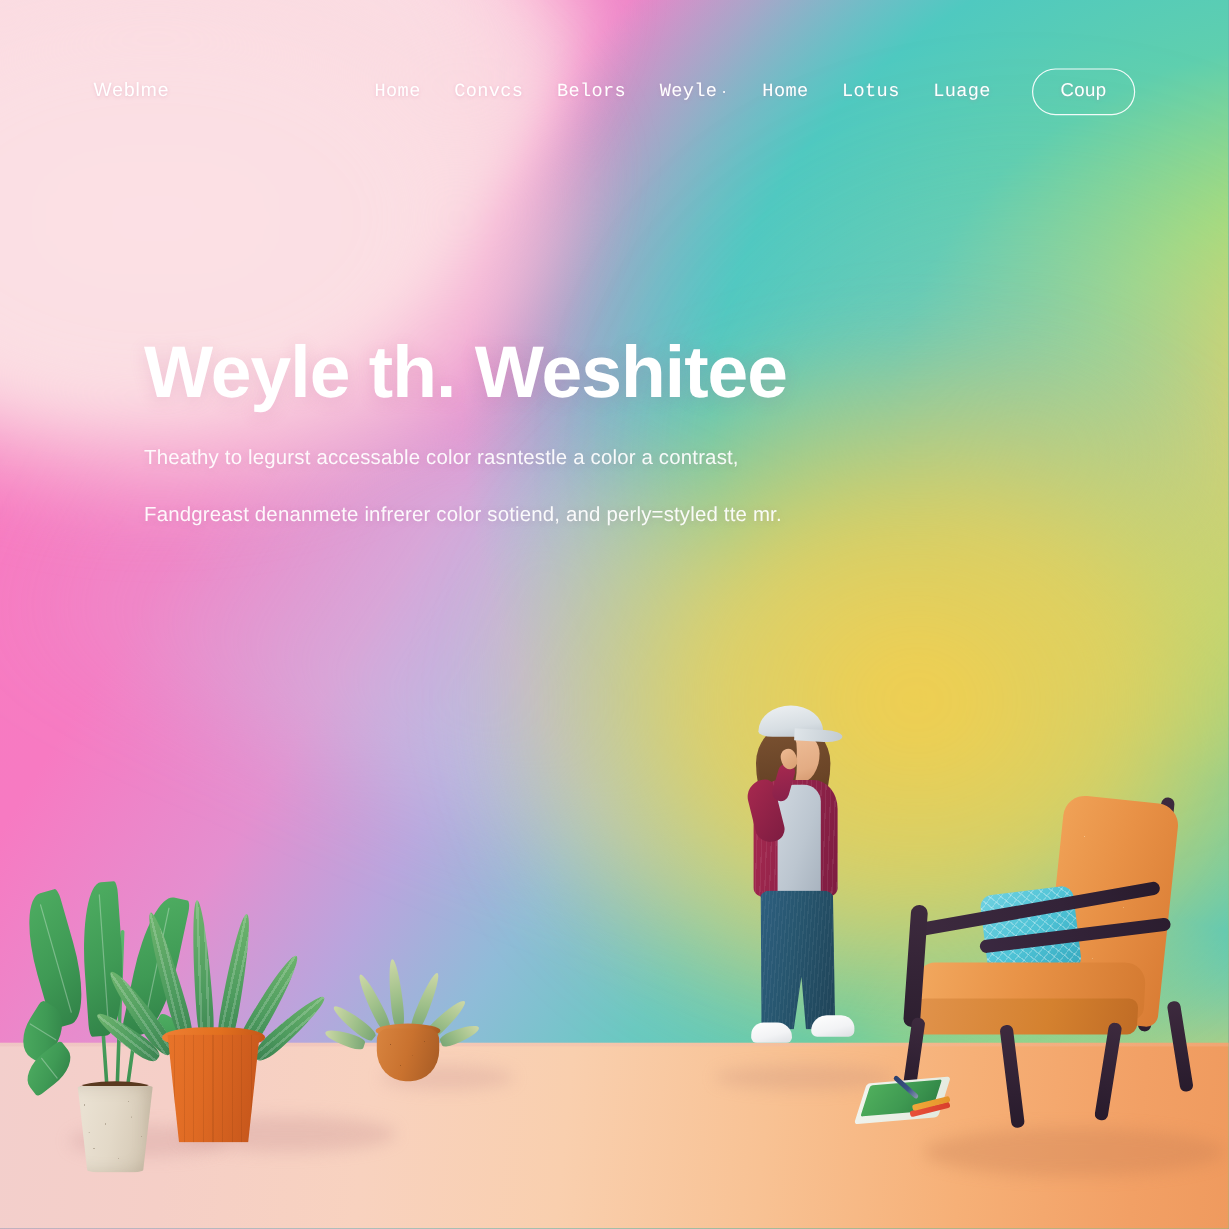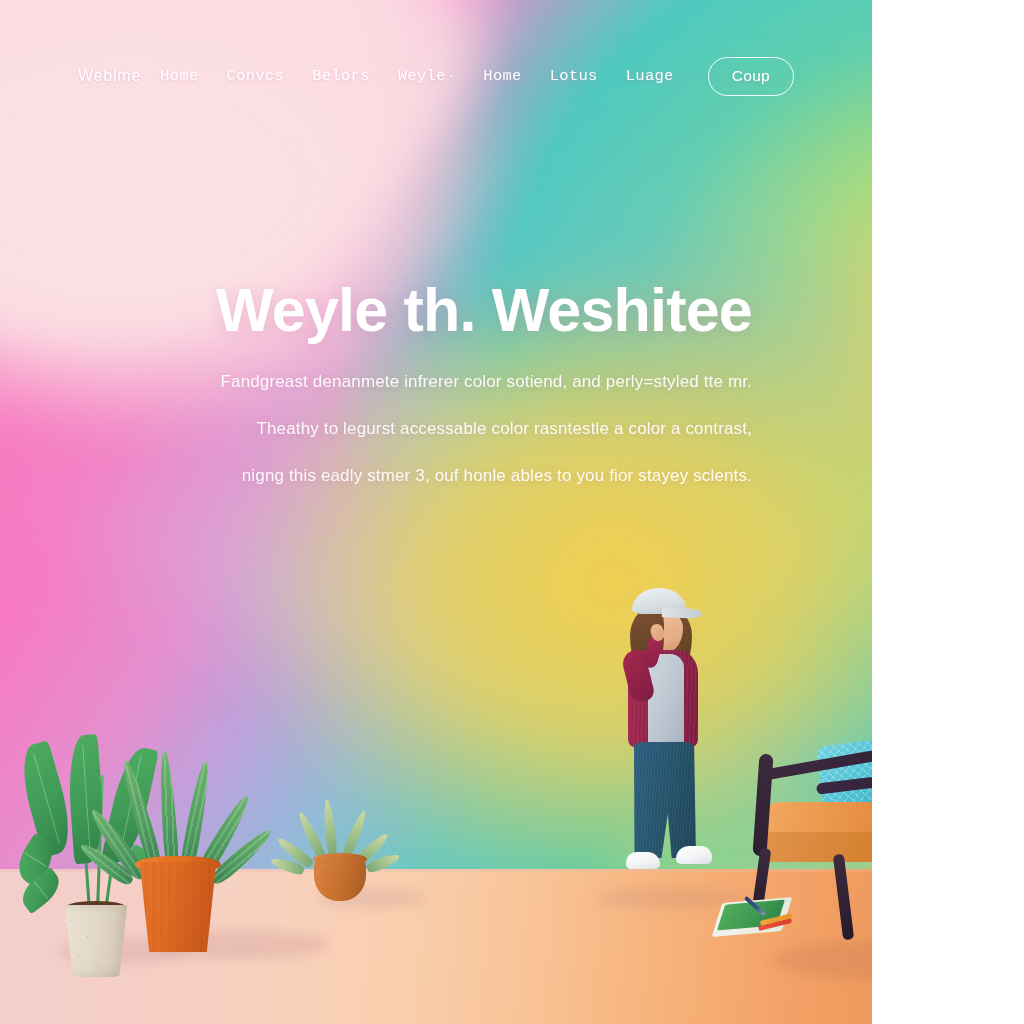--- a/index.html
+++ b/index.html
@@ -7,21 +7,21 @@
 
   html, body {
     width: 1024px;
     height: 1024px;
     overflow: hidden;
     font-family: "Liberation Sans", sans-serif;
   }
 
   .page {
     position: relative;
-    width: 872px;
+    width: 1024px;
     height: 1024px;
     overflow: hidden;
     background: #0f766e;
   }
 
   
   .bg-base {
     position: absolute;
     inset: 0;
     background:
@@ -173,21 +173,21 @@
     font-family: "Liberation Sans", sans-serif;
     text-shadow: 0 1px 3px rgba(210,110,160,0.25);
   }
 
   
   .hero {
     position: absolute;
     left: 0; right: 0;
     top: 278px;
     z-index: 25;
-    text-align: right;
+    text-align: left;
     padding: 0 120px;
   }
   .hero-title {
     font-size: 61px;
     line-height: 1.06;
     font-weight: 700;
     color: #ffffff;
     letter-spacing: -0.8px;
     text-shadow: 0 2px 14px rgba(190,90,150,0.20);
   }
@@ -618,23 +618,22 @@
       <a class="nav-link"><span>Home</span></a>
       <a class="nav-link"><span>Lotus</span></a>
       <a class="nav-link"><span>Luage</span></a>
       <button class="nav-cta">Coup</button>
     </nav>
   </header>
 
   <section class="hero">
     <h1 class="hero-title">Weyle th. Weshitee</h1>
     <div class="hero-body">
+      <p class="hero-line">Theathy to legurst accessable color rasntestle a color a contrast,</p>
       <p class="hero-line">Fandgreast denanmete infrerer color sotiend, and perly=styled tte mr.</p>
-      <p class="hero-line">Theathy to legurst accessable color rasntestle a color a contrast,</p>
-      <p class="hero-line">nigng this eadly stmer 3, ouf honle ables to you fior stayey sclents.</p>
     </div>
   </section>
 
   <div class="scene">
 
     <div class="shadow" style="left:58px; top:938px; width:130px; height:26px; background:rgba(203,150,150,0.30);"></div>
     <div class="shadow" style="left:150px; top:930px; width:180px; height:30px; background:rgba(203,148,148,0.32);"></div>
     <div class="shadow" style="left:318px; top:888px; width:110px; height:20px; background:rgba(206,152,148,0.30);"></div>
     <div class="shadow" style="left:596px; top:888px; width:150px; height:20px; background:rgba(198,140,122,0.28);"></div>
     <div class="shadow" style="left:770px; top:940px; width:250px; height:40px; background:rgba(196,124,82,0.30);"></div>

